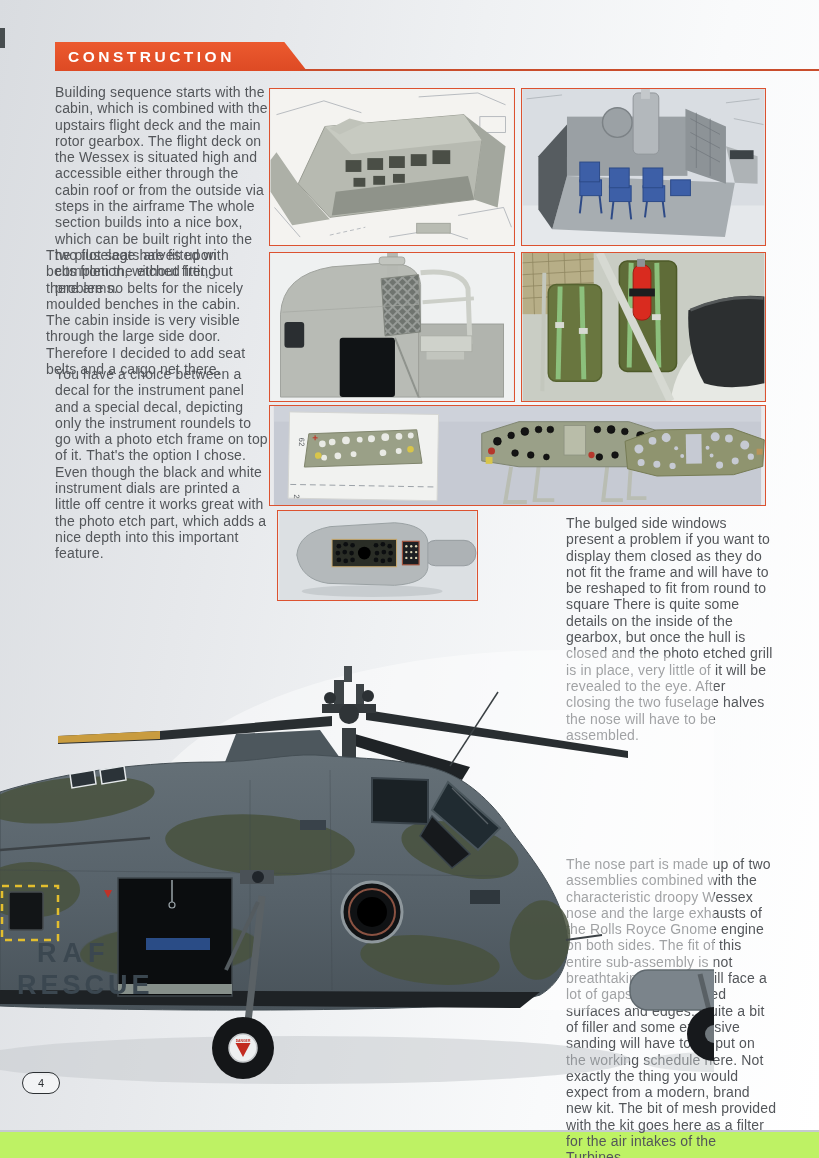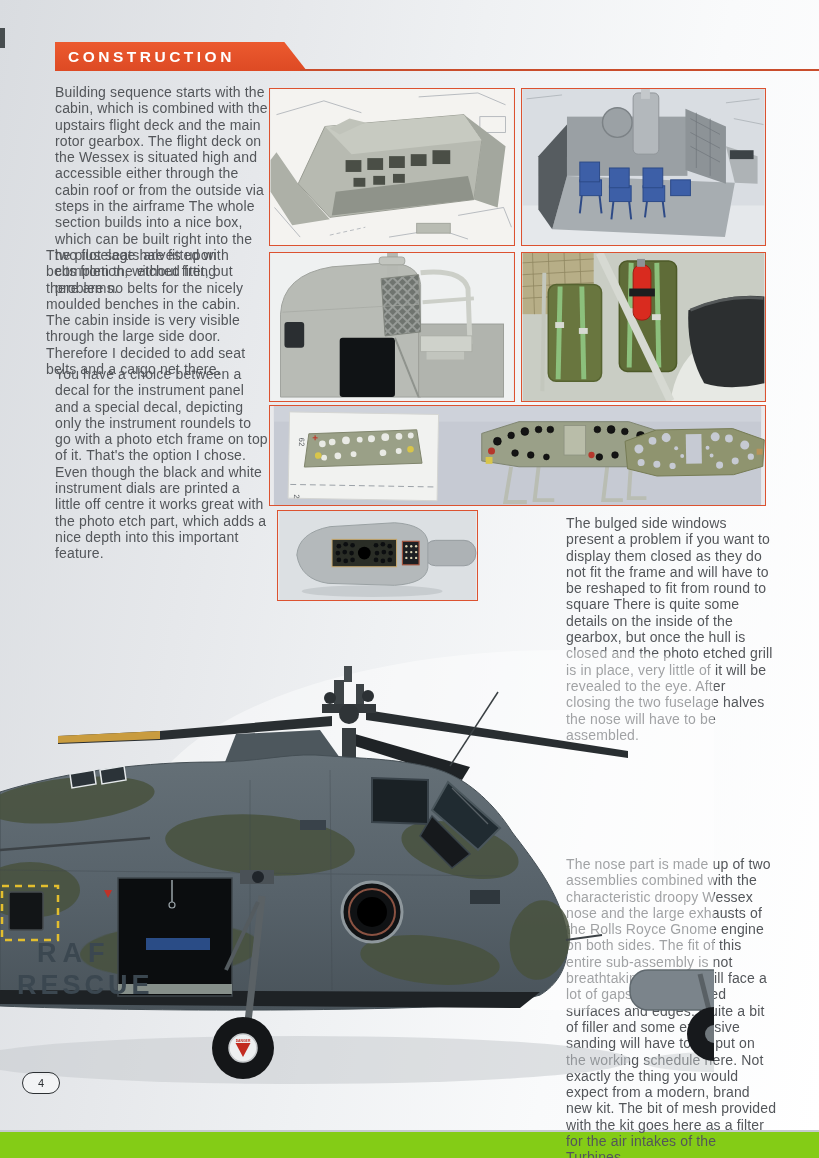--- a/index.html
+++ b/index.html
@@ -1,18 +1,18 @@
 <!DOCTYPE html>
 <html><head>
 <meta charset="utf-8">
 <style>
   html,body{margin:0;padding:0;background:#ffffff;}
   .page{
     position:relative;width:819px;height:1158px;overflow:hidden;
-    font-family:"Liberation Sans", sans-serif;background:#84cc16;
+    font-family:"Liberation Sans", sans-serif;background:#bef264;
   }
   .page-bg{
     position:absolute;left:0;top:0;width:819px;height:1130px;
     background:linear-gradient(100deg,#d9dce0 0%,#e6e8eb 28%,#eff1f3 48%,#f9fafb 72%,#ffffff 100%);
     border-bottom:2px solid #c6cad0;
   }
   .corner-notch{position:absolute;left:0;top:28px;width:5px;height:20px;background:#484e50;}
   .banner{
     position:absolute;left:55px;top:42px;width:252px;height:29px;
     background:linear-gradient(180deg,#ec5a2f,#dd4a24);

